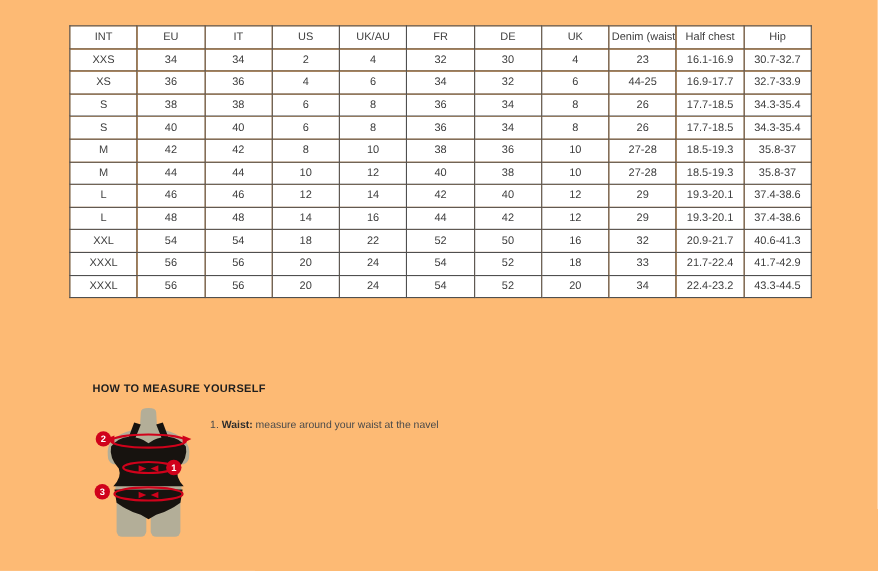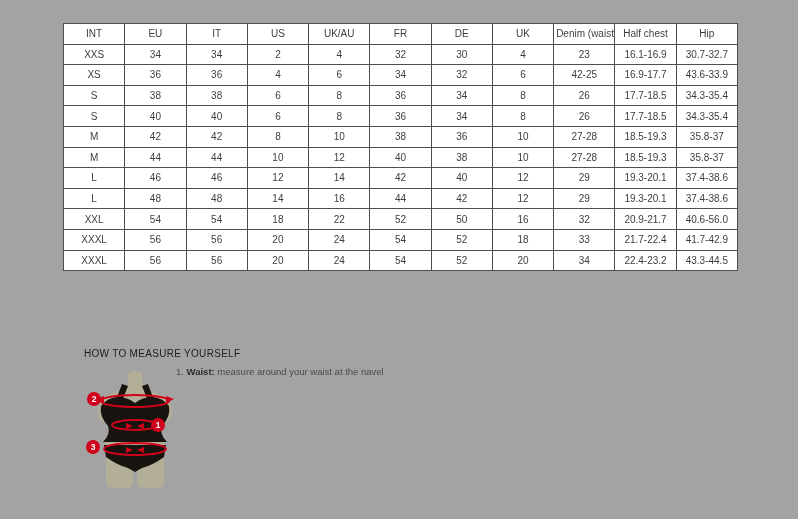--- a/index.html
+++ b/index.html
@@ -3,21 +3,21 @@
 <meta charset="utf-8">
 <style>
   * { box-sizing: border-box; }
   html, body { margin: 0; padding: 0; background: #ffffff; }
   body { font-family: "Liberation Sans", sans-serif; }
 
   .page {
     position: relative;
     width: 798px;
     height: 519px;
-    background: #a3a3a3;
+    background: #fdba74;
     overflow: hidden;
   }
 
   
   .size-table {
     position: absolute;
     left: 63px;
     top: 23px;
     width: 675px;
     border-collapse: collapse;
@@ -37,39 +37,39 @@
     background: #ffffff;
   }
 
   
   .measure-heading {
     position: absolute;
     left: 64px;
     top: 348px;
     margin: 0;
     font-size: 10px;
-    font-weight: 400;
+    font-weight: 700;
     letter-spacing: 0.3px;
     color: #1e1e1e;
     padding-left: 20px;
   }
 
   .figure-wrap {
     position: absolute;
     left: 83px;
     top: 370px;
     width: 106px;
     height: 124px;
   }
 
   .instructions {
     position: absolute;
     left: 176px;
     top: 366px;
-    margin: 0;
+    margin: 15px;
     padding: 0;
     list-style: none;
   }
   .instructions li {
     margin: 0 0 7px 0;
     font-size: 9.5px;
     line-height: 11px;
     color: #4a4a4a;
     white-space: nowrap;
   }
@@ -122,23 +122,23 @@
         </tr>
         <tr>
           <td>XS</td>
           <td>36</td>
           <td>36</td>
           <td>4</td>
           <td>6</td>
           <td>34</td>
           <td>32</td>
           <td>6</td>
-          <td>42-25</td>
+          <td>44-25</td>
           <td>16.9-17.7</td>
-          <td>43.6-33.9</td>
+          <td>32.7-33.9</td>
         </tr>
         <tr>
           <td>S</td>
           <td>38</td>
           <td>38</td>
           <td>6</td>
           <td>8</td>
           <td>36</td>
           <td>34</td>
           <td>8</td>
@@ -215,21 +215,21 @@
           <td>XXL</td>
           <td>54</td>
           <td>54</td>
           <td>18</td>
           <td>22</td>
           <td>52</td>
           <td>50</td>
           <td>16</td>
           <td>32</td>
           <td>20.9-21.7</td>
-          <td>40.6-56.0</td>
+          <td>40.6-41.3</td>
         </tr>
         <tr>
           <td>XXXL</td>
           <td>56</td>
           <td>56</td>
           <td>20</td>
           <td>24</td>
           <td>54</td>
           <td>52</td>
           <td>18</td>

